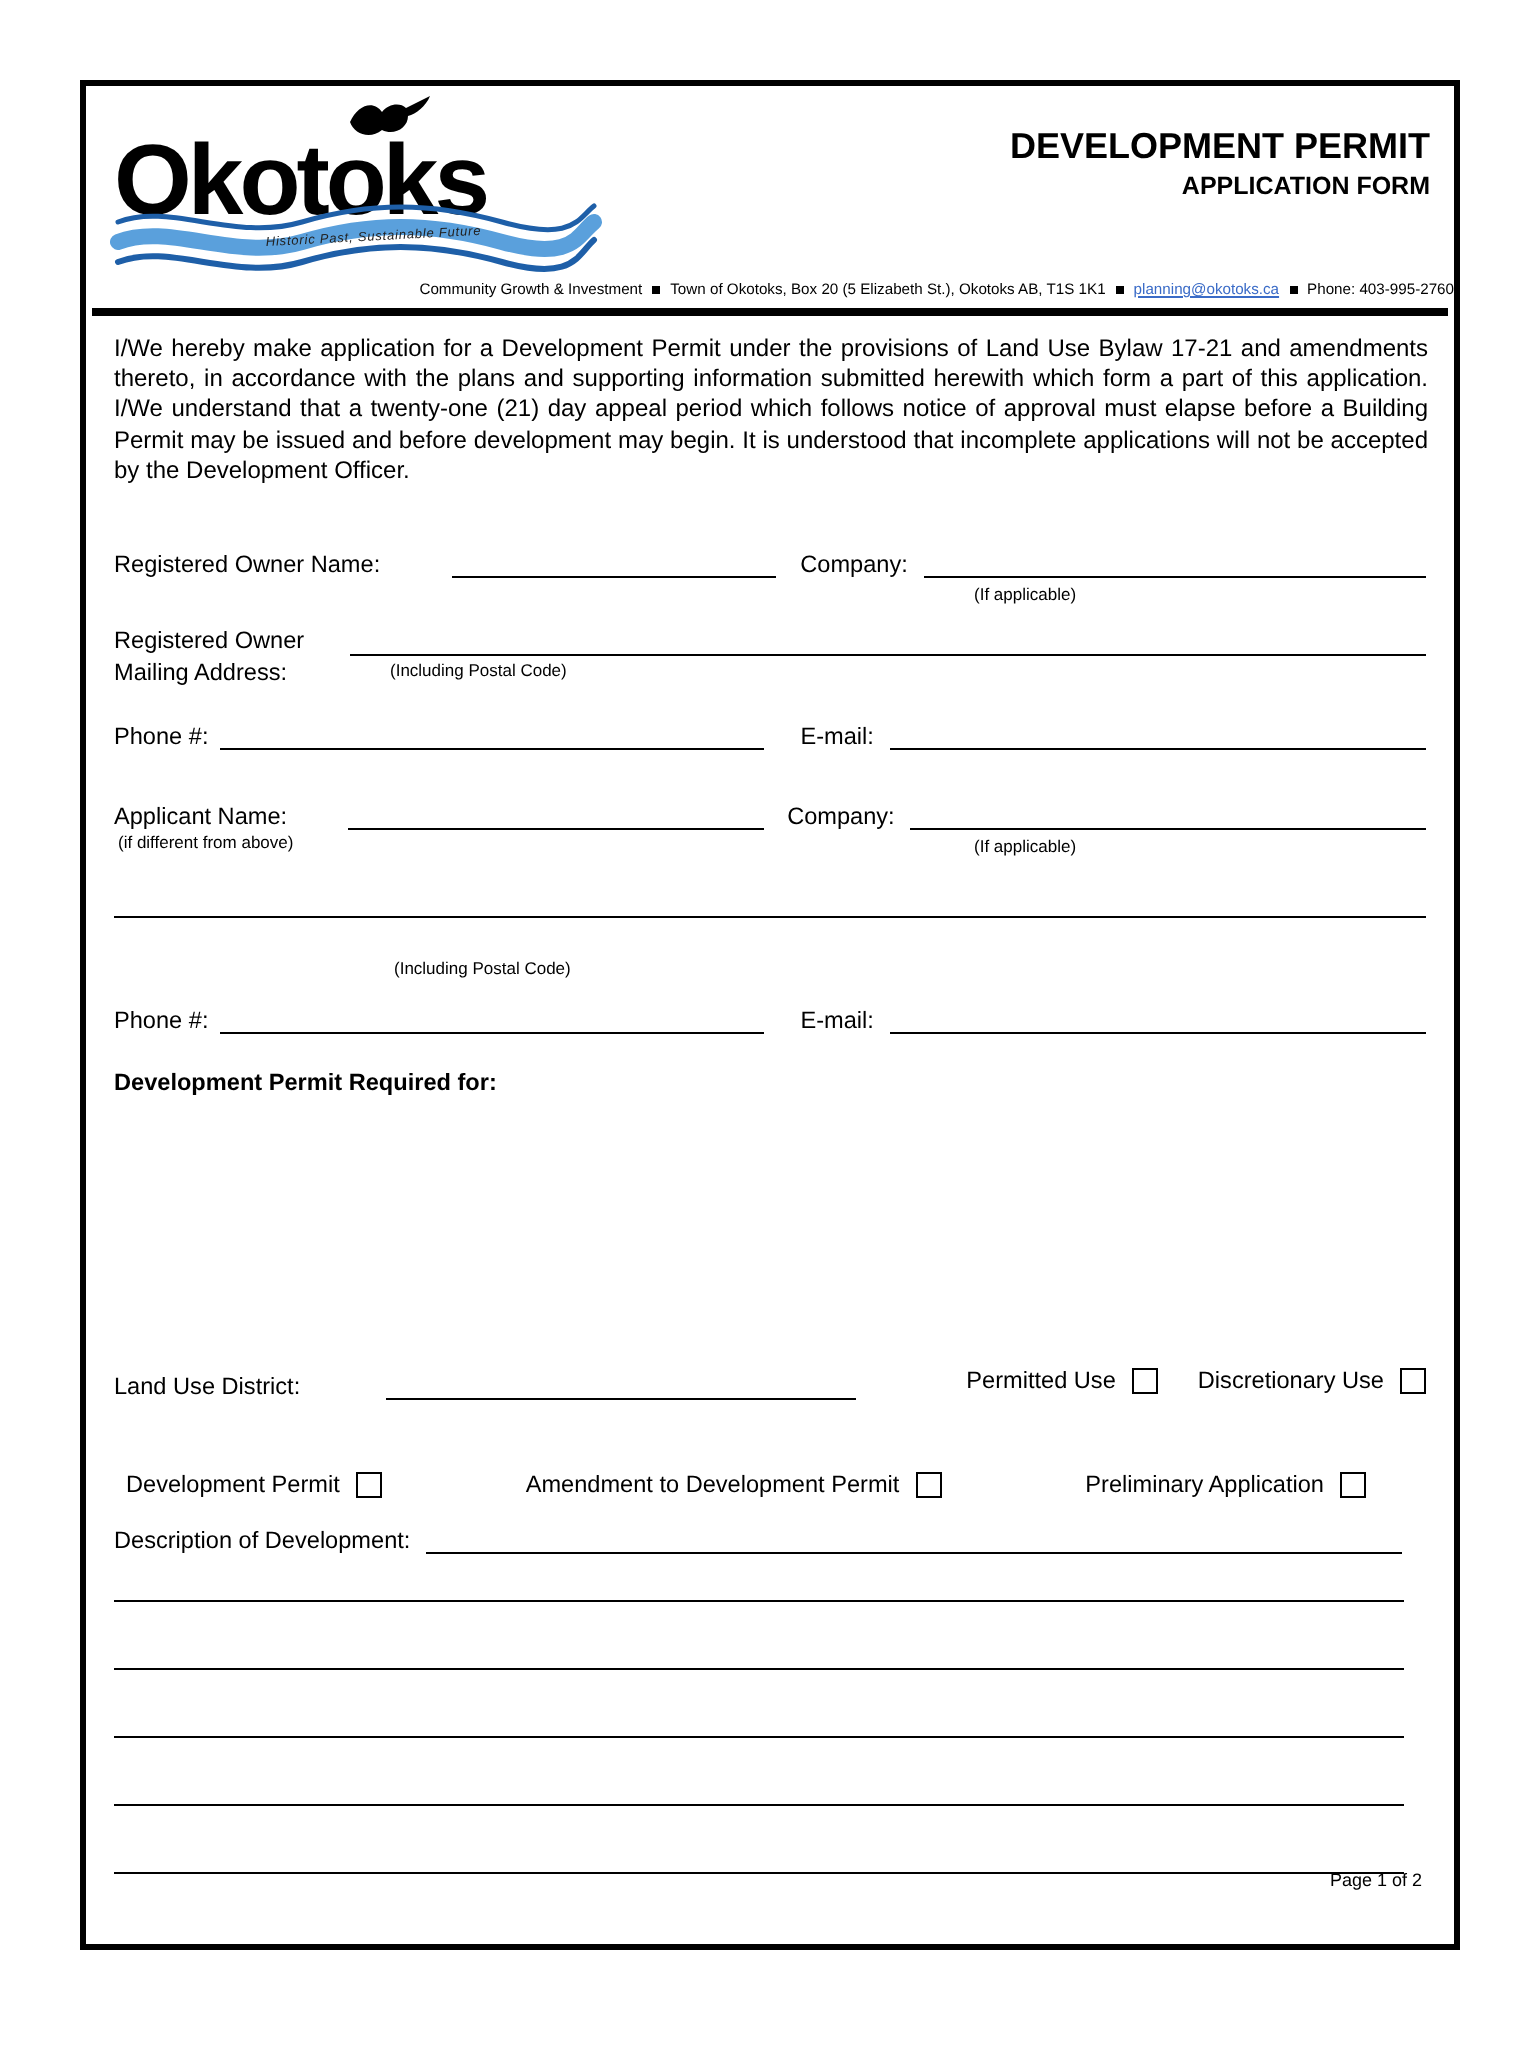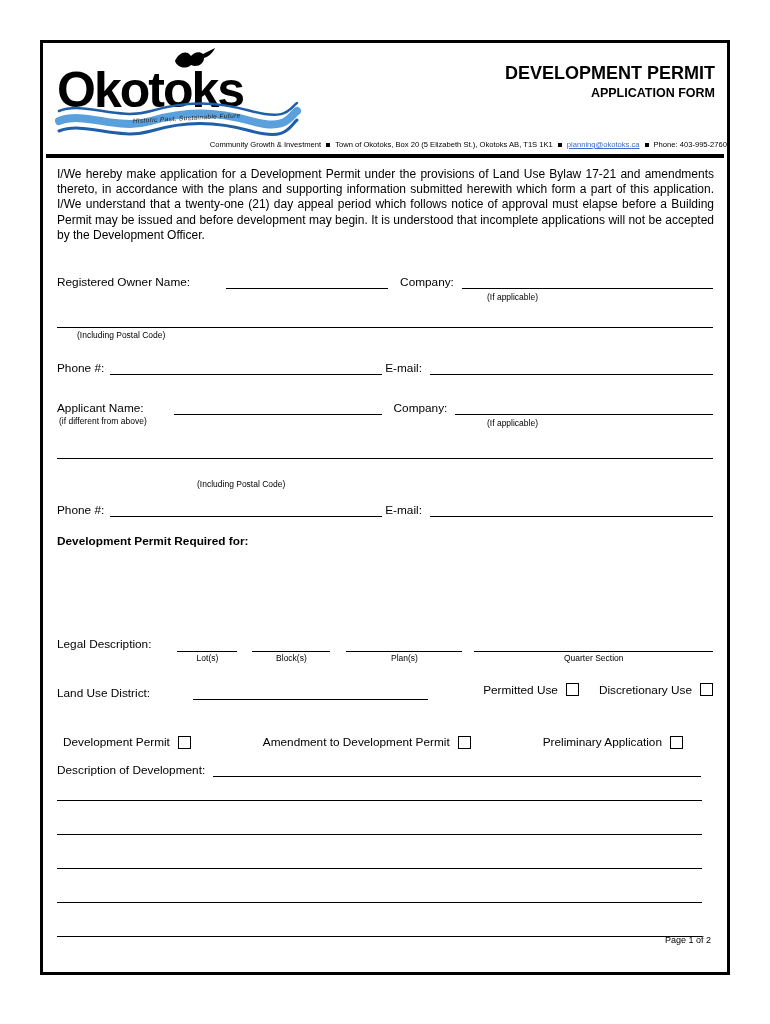--- a/index.html
+++ b/index.html
@@ -31,21 +31,21 @@
 
   .rule { position:absolute; left:3px; right:3px; top:111px; height:3.5px; background:#000; }
 
   .intro { position:absolute; left:14px; right:13px; top:124px; font-size:12px; line-height:1.27; text-align:justify; }
 
   
   .row { position:absolute; left:14px; right:14px; display:flex; align-items:flex-end; font-size:11.8px; }
   .lbl { white-space:nowrap; }
   .line { display:block; border-bottom:1.2px solid #000; height:13px; }
   .grow { flex:1 1 auto; }
-  .ml8 { margin-left:8px; } .ml10 { margin-left:3px; } .ml12 { margin-left:12px; } .ml20 { margin-left:20px; }
+  .ml8 { margin-left:8px; } .ml10 { margin-left:18px; } .ml12 { margin-left:12px; } .ml20 { margin-left:20px; }
   .hint { font-size:8.5px; white-space:nowrap; }
 
   .r1 { top:232px; }
   .ln-owner-name { width:162px; margin-left:36px; }
   .hint-company { position:absolute; left:430px; top:17px; }
 
   .r2 { top:270px; align-items:flex-start; }
   .lbl2 { line-height:1.32; }
   .w118 { flex:0 0 118px; }
   .w138 { flex:0 0 138px; }
@@ -78,21 +78,21 @@
   .seg-lbl { font-size:8.5px; text-align:center; margin-top:1px; }
   .seg1 { flex:0 0 60px; margin-left:26px; }
   .seg2 { flex:0 0 78px; margin-left:15px; }
   .seg3 { flex:0 0 116px; margin-left:16px; }
   .seg4 { flex:1 1 auto; margin-left:12px; }
 
   .land { top:640px; align-items:flex-start; }
   .land-left { display:flex; align-items:flex-end; margin-top:3px; }
   .land-left .line { width:235px; margin-left:43px; }
   .use-opts { margin-left:auto; display:flex; gap:20px; align-items:center; }
-  .use-opt { display:flex; align-items:flex-start; white-space:nowrap; }
+  .use-opt { display:flex; align-items:flex-end; white-space:nowrap; }
   .cbox { width:13px; height:13px; border:1.7px solid #000; margin-left:8px; display:inline-block; background:#fff; flex:0 0 13px; cursor:pointer; }
 
   .types { top:692px; justify-content:space-between; padding:0 30px 0 6px; align-items:center; }
   .type { display:flex; align-items:center; white-space:nowrap; }
 
   .desc { top:720px;justify-content:flex-end; }
   .desc .line { flex:1 1 auto; margin-left:8px; margin-right:12px; }
 
   .blank-line { position:absolute; left:14px; width:645px; height:0; border-bottom:1.2px solid #000; }
   .bl1 { top:757px; } .bl2 { top:791px; } .bl3 { top:825px; } .bl4 { top:859px; } .bl5 { top:893px; }
@@ -130,20 +130,24 @@
 
   <div class="row r1">
     <span class="lbl">Registered Owner Name:</span>
     <span class="line ln-owner-name"></span>
     <span class="lbl ml12">Company:</span>
     <span class="line grow ml8"></span>
     <span class="hint hint-company">(If applicable)</span>
   </div>
 
   <div class="row r2">
+    <div class="lbl2 w118">
+      <div>Registered Owner</div>
+      <div>Mailing Address:</div>
+    </div>
     <div class="line-col">
       <span class="line"></span>
       <span class="hint ml20">(Including Postal Code)</span>
     </div>
   </div>
 
   <div class="row r3">
     <span class="lbl">Phone #:</span>
     <span class="line ln-phone"></span>
     <span class="lbl ml10">E-mail:</span>
@@ -168,39 +172,20 @@
     <span class="lbl">Phone #:</span>
     <span class="line ln-phone"></span>
     <span class="lbl ml10">E-mail:</span>
     <span class="line grow ml8"></span>
   </div>
 
 
   <div class="section-heading">Development Permit Required for:</div>
 
 
-  <div class="row legal">
-    <span class="lbl">Legal Description:</span>
-    <div class="seg seg1">
-      <span class="line"></span>
-      <span class="seg-lbl">Lot(s)</span>
-    </div>
-    <div class="seg seg2">
-      <span class="line"></span>
-      <span class="seg-lbl">Block(s)</span>
-    </div>
-    <div class="seg seg3">
-      <span class="line"></span>
-      <span class="seg-lbl">Plan(s)</span>
-    </div>
-    <div class="seg seg4">
-      <span class="line"></span>
-      <span class="seg-lbl">Quarter Section</span>
-    </div>
-  </div>
 
   <div class="row land">
     <div class="land-left">
       <span class="lbl">Land Use District:</span>
       <span class="line"></span>
     </div>
     <div class="use-opts">
       <span class="use-opt">
         <span>Permitted Use</span>
         <span class="cbox"></span>

